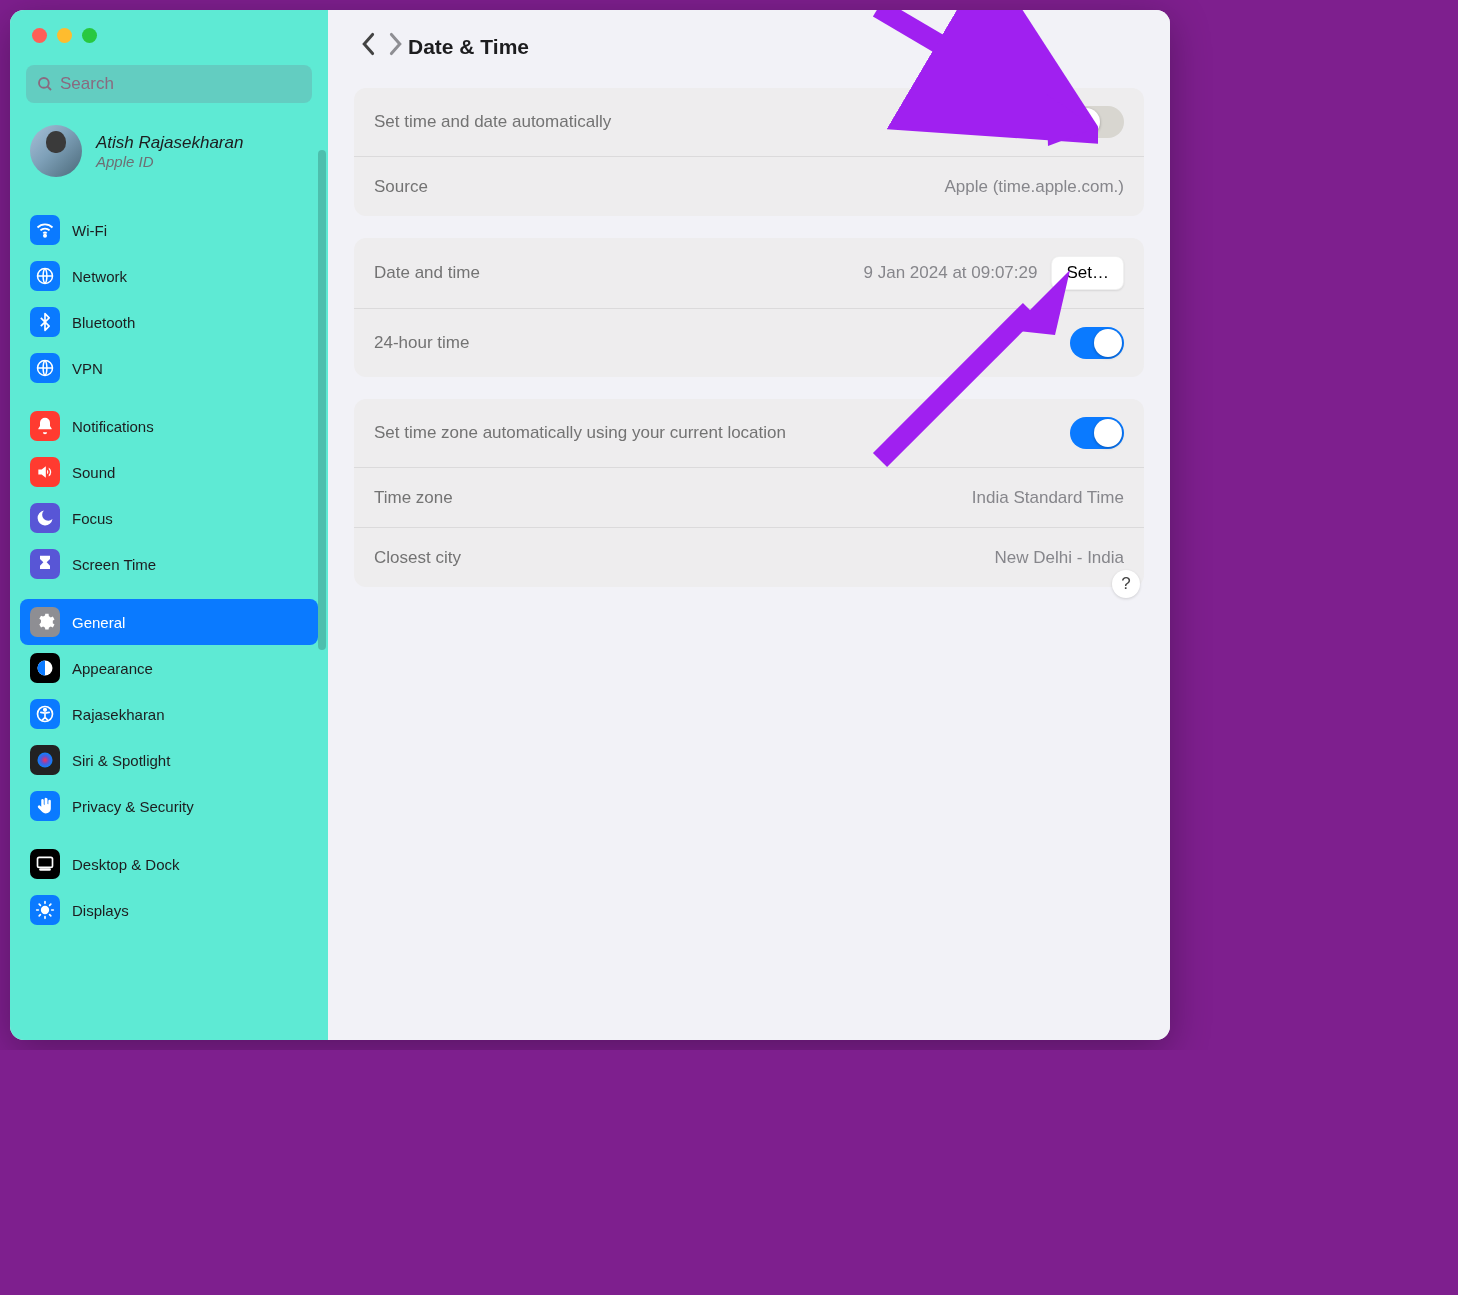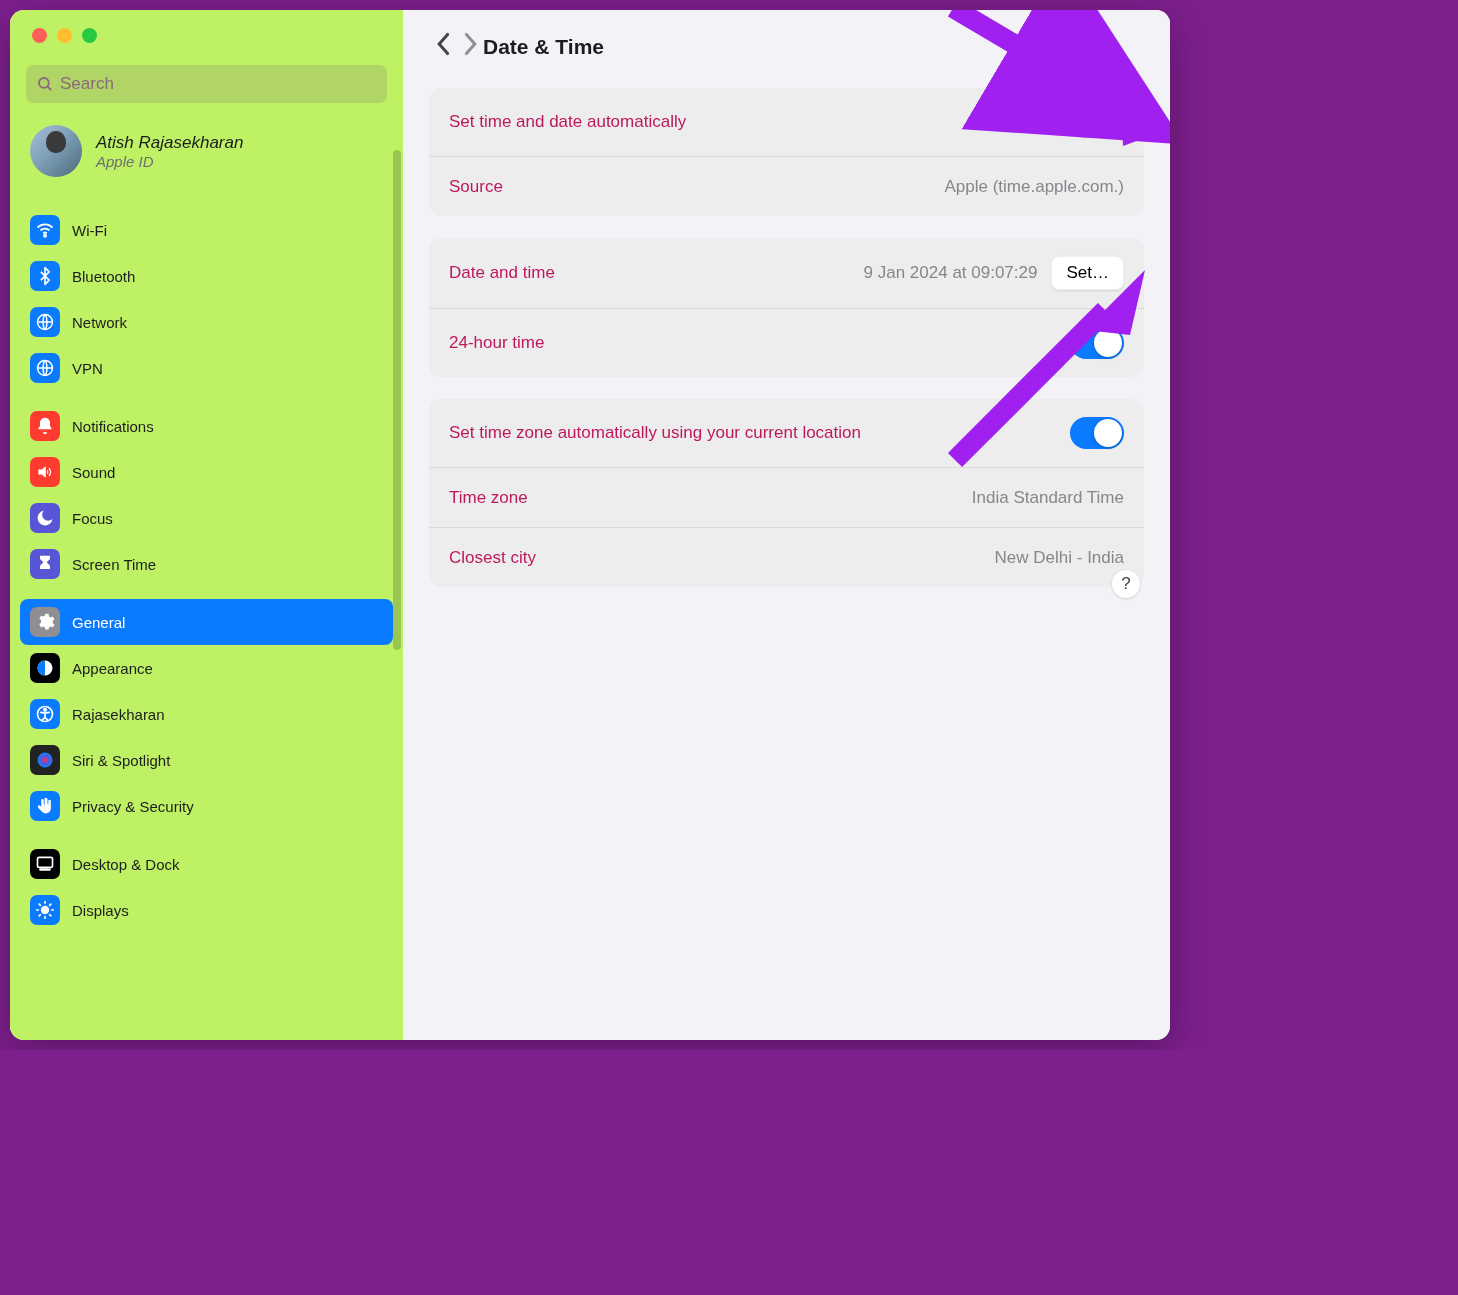--- a/index.html
+++ b/index.html
@@ -14,22 +14,22 @@
   width: 1160px;
   height: 1030px;
   background: #f2f2f7;
   border-radius: 14px;
   overflow: hidden;
   display: flex;
   box-shadow: 0 10px 40px rgba(0,0,0,0.3);
   position: relative;
 }
 .sidebar {
-  width: 393px;
-  background: #bef264;
+  width: 318px;
+  background: #5eead4;
   display: flex;
   flex-direction: column;
   padding-top: 18px;
   position: relative;
 }
 .traffic-lights { display: flex; gap: 10px; padding-left: 22px; margin-bottom: 22px; }
 .tl { width: 15px; height: 15px; border-radius: 50%; }
 .tl.red { background: #ff5f57; }
 .tl.yellow { background: #febc2e; }
 .tl.green { background: #28c840; }
@@ -95,21 +95,21 @@
 .content { padding: 4px 26px; }
 .card {
   background:#eeedee; border-radius:12px; margin-bottom: 22px;
   overflow:hidden;
 }
 .row {
   display:flex; align-items:center; justify-content:space-between;
   padding: 18px 20px; min-height:60px;
 }
 .row + .row { border-top:1px solid rgba(0,0,0,0.08); }
-.row-label { font-size:17px; color:#be185d; }
+.row-label { font-size:17px; color:#737373; }
 .row-val { font-size:17px; color:#86868b; text-align:right; }
 .toggle {
   width:54px; height:32px; border-radius:16px; position:relative;
   background:#d8d6d0; transition:background .2s;
 }
 .toggle.on { background:#0a7aff; }
 .toggle .knob {
   position:absolute; top:2px; left:2px; width:28px; height:28px;
   background:#fff; border-radius:50%; box-shadow:0 1px 3px rgba(0,0,0,0.3);
 }
@@ -167,34 +167,34 @@
                 <path d="M3 9c5-5 13-5 18 0"></path>
                 <path d="M6.5 12.5c3-3 8-3 11 0"></path>
                 <path d="M10 16c1.2-1.2 2.8-1.2 4 0"></path>
                 <circle cx="12" cy="19" r="1.3" fill="white"></circle>
               </svg>
             </div>
             <span>Wi-Fi</span>
           </div>
           <div class="nav-item">
             <div class="nav-icon" style="background: rgb(10, 122, 255);">
-              <svg width="20" height="20" viewBox="0 0 24 24" fill="none" stroke="white" stroke-width="2" stroke-linejoin="round">
-                <path d="M7 7l10 10-5 5V2l5 5L7 17"></path>
-              </svg>
-            </div>
-            <span>Bluetooth</span>
-          </div>
-          <div class="nav-item">
-            <div class="nav-icon" style="background: rgb(10, 122, 255);">
               <svg width="20" height="20" viewBox="0 0 24 24" fill="none" stroke="white" stroke-width="1.8">
                 <circle cx="12" cy="12" r="9"></circle>
                 <path d="M3 12h18M12 3c3 3 3 15 0 18M12 3c-3 3-3 15 0 18"></path>
               </svg>
             </div>
             <span>Network</span>
+          </div>
+          <div class="nav-item">
+            <div class="nav-icon" style="background: rgb(10, 122, 255);">
+              <svg width="20" height="20" viewBox="0 0 24 24" fill="none" stroke="white" stroke-width="2" stroke-linejoin="round">
+                <path d="M7 7l10 10-5 5V2l5 5L7 17"></path>
+              </svg>
+            </div>
+            <span>Bluetooth</span>
           </div>
           <div class="nav-item">
             <div class="nav-icon" style="background: rgb(10, 122, 255);">
               <svg width="20" height="20" viewBox="0 0 24 24" fill="none" stroke="white" stroke-width="1.8">
                 <circle cx="12" cy="12" r="9"></circle>
                 <path d="M3 12h18M12 3c3 3 3 15 0 18M12 3c-3 3-3 15 0 18"></path>
               </svg>
             </div>
             <span>VPN</span>
           </div>

